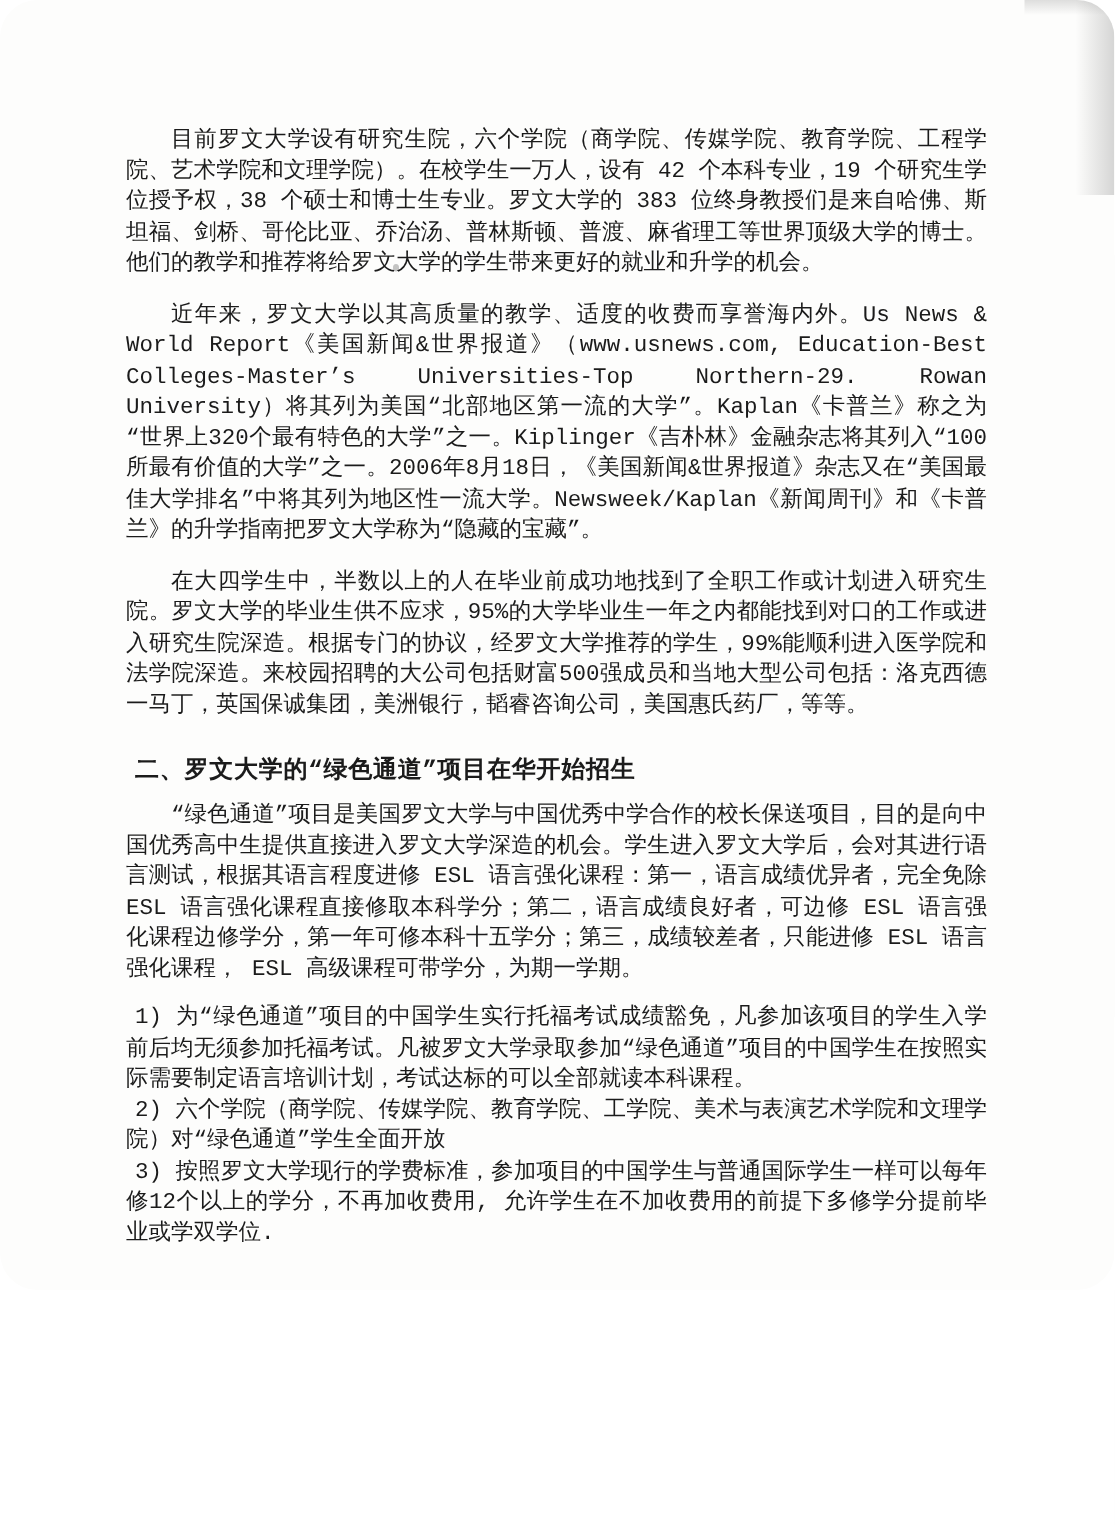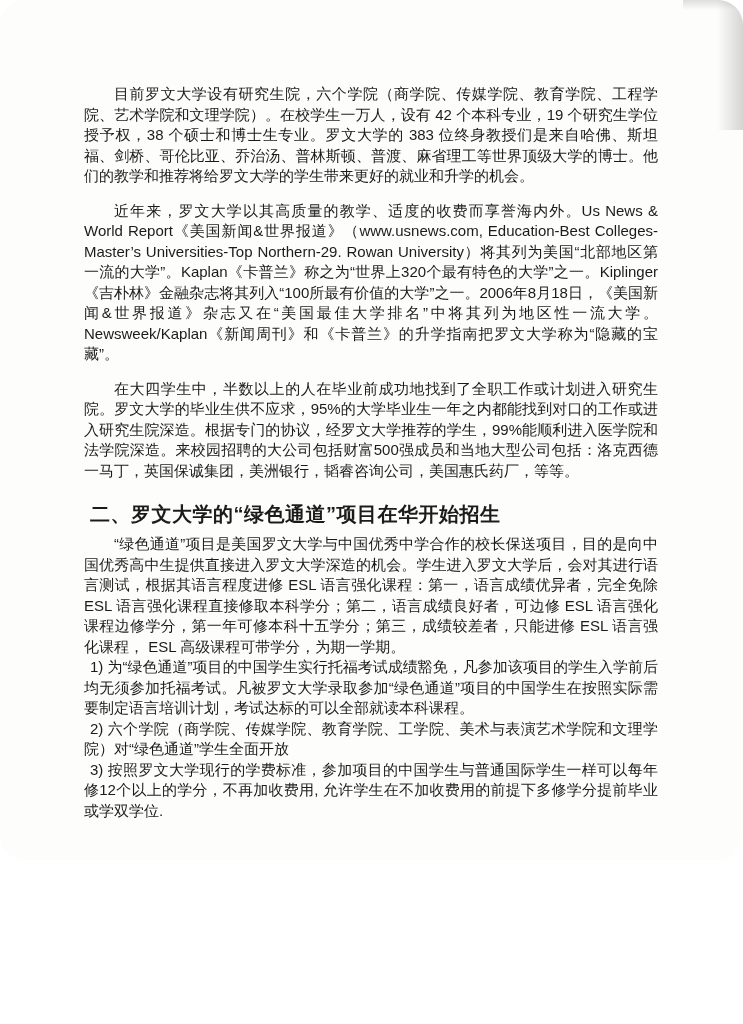--- a/index.html
+++ b/index.html
@@ -7,43 +7,43 @@
     padding: 0;
     background: #ffffff;
   }
   .page {
     position: relative;
     width: 743px;
     height: 860px;
     margin: 0 auto;
     background: #fdfdfc;
     overflow: hidden;
-    font-family: Liberation Sans, sans-serif;
+    font-family: Liberation Mono, monospace;
     color: #1b1b1b;
     border-radius: 25px;
   }
   .content {
     position: absolute;
     left: 84px;
     top: 84px;
     width: 574px;
   }
   .para {
     font-size: 15px;
     line-height: 20.5px;
     text-align: justify;
     margin: 0 0 14px 0;
     word-break: break-word;
   }
   .para.indent { text-indent: 2em; }
   .para.tight { margin-bottom: 20px; }
-  .para.nogap { margin-bottom: 0; }
+  .para.nogap { margin-bottom: 12px; }
   .para.recruit { margin-bottom: 15px; }
   .section-heading {
-    font-size: 20px;
+    font-size: 16px;
     font-weight: bold;
     line-height: 26px;
     margin: 0 0 7px 6px;
     letter-spacing: 0.5px;
   }
   .policy-list .para.policy {
     margin: 0;
     text-indent: 0.4em;
   }
   .page-number {

